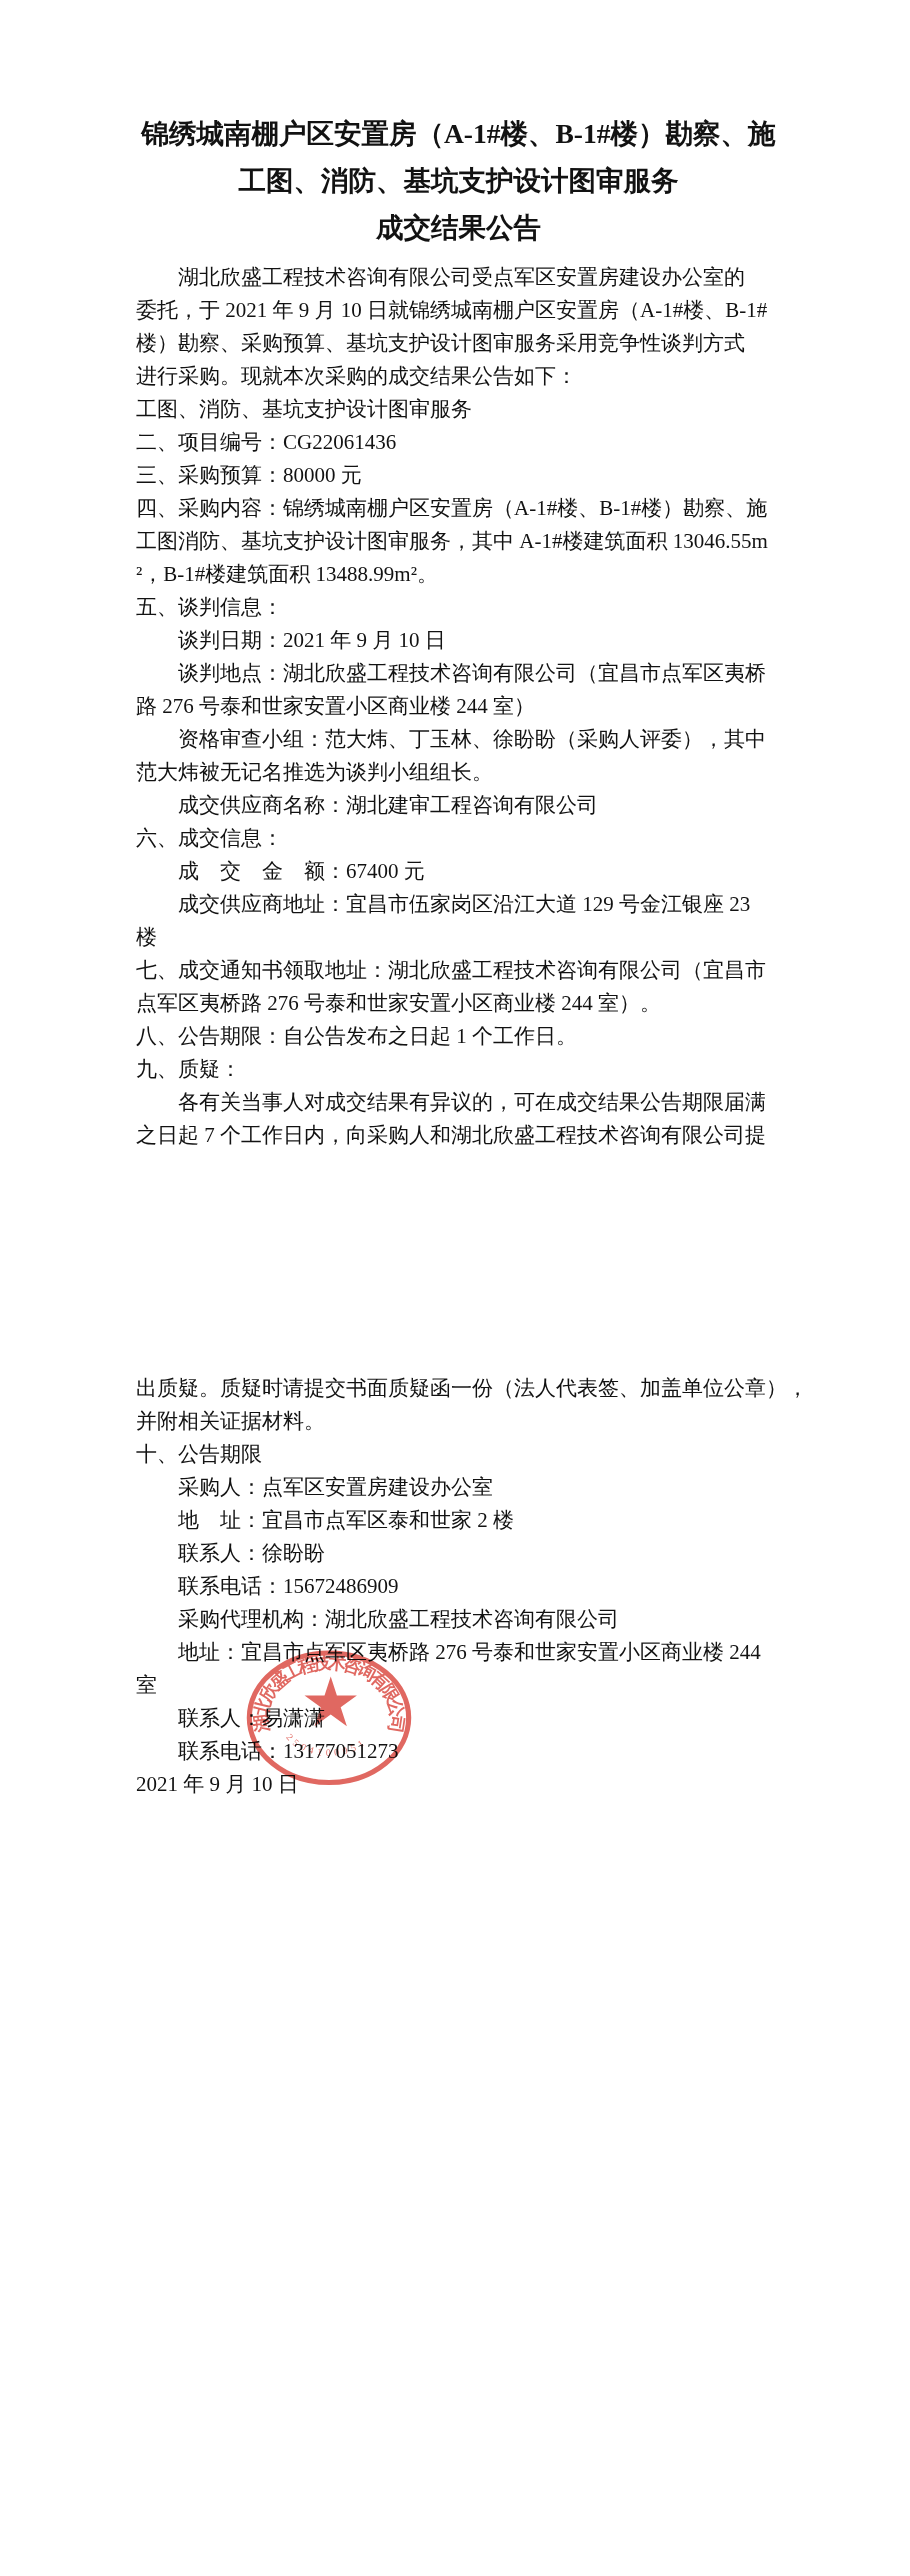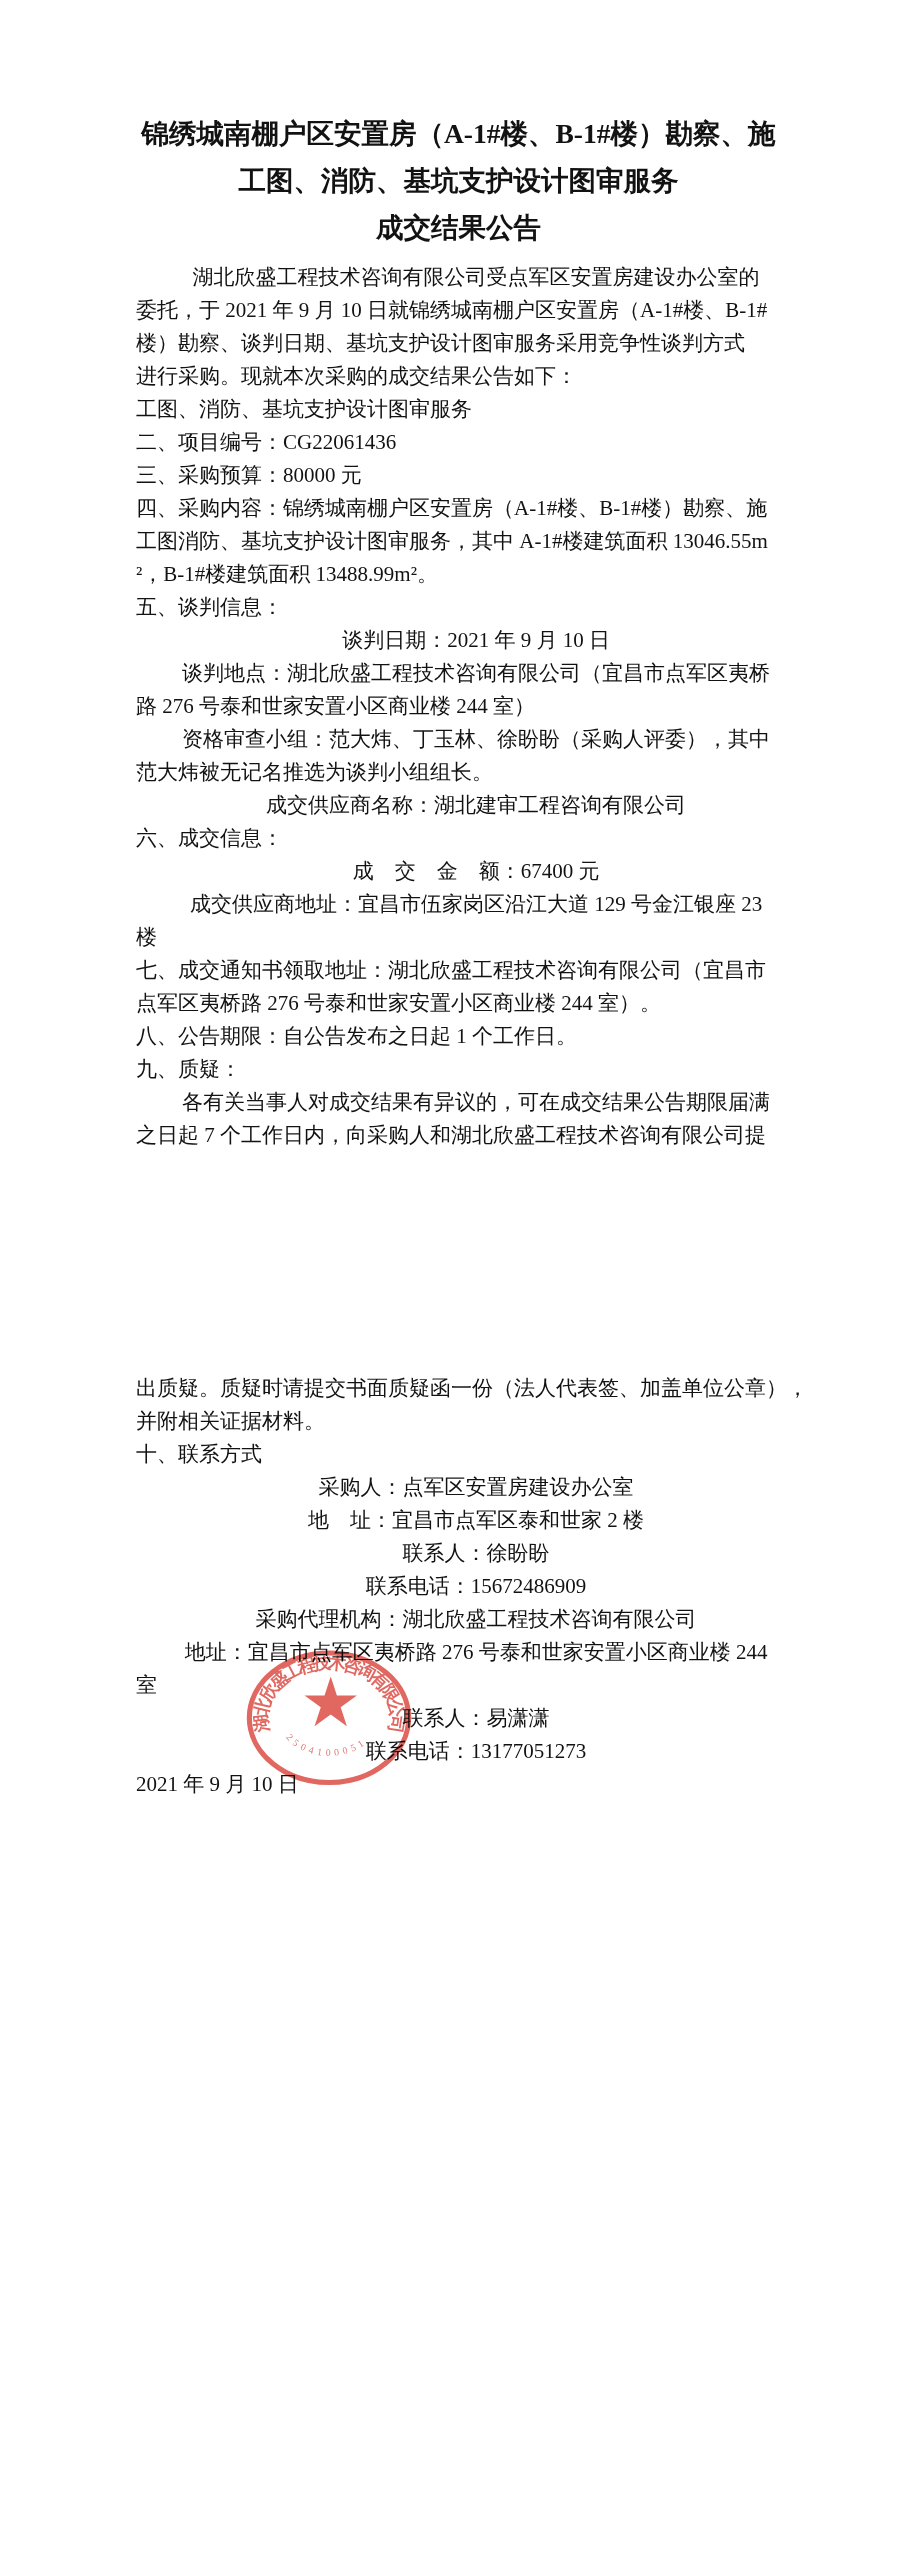--- a/index.html
+++ b/index.html
@@ -18,21 +18,21 @@
     font-size:27.5px;
     line-height:47px;
   }
   .title-line { white-space:nowrap;padding-left:7px; }
   .body-block {
     margin:10.3px 136px 0 136px;
     font-size:21px;
     line-height:33px;
   }
   .line { white-space:nowrap; }
-  .line.indent { padding-left:42px;text-align:center; }
+  .line.indent { padding-left:42px; }
   .page-gap { height:220px; }
   .date-line { text-align:left; margin-right:-18.4px; }
   .seal {
     position:absolute;
     left:243px; top:1645px;
     width:172px; height:149px;
     opacity:0.87;
     mix-blend-mode:multiply;
     pointer-events:none;
   }
@@ -45,21 +45,21 @@
   <div class="title-block">
       <div class="title-line">锦绣城南棚户区安置房（A-1#楼、B-1#楼）勘察、施</div>
       <div class="title-line">工图、消防、基坑支护设计图审服务</div>
       <div class="title-line">成交结果公告</div>
     </div>
 
   <div class="body-block">
     <div>
         <div class="line indent">湖北欣盛工程技术咨询有限公司受点军区安置房建设办公室的</div>
         <div class="line">委托，于 2021 年 9 月 10 日就锦绣城南棚户区安置房（A-1#楼、B-1#</div>
-        <div class="line">楼）勘察、谈判日期、基坑支护设计图审服务采用竞争性谈判方式</div>
+        <div class="line">楼）勘察、采购预算、基坑支护设计图审服务采用竞争性谈判方式</div>
         <div class="line">进行采购。现就本次采购的成交结果公告如下：</div>
         <div class="line">工图、消防、基坑支护设计图审服务</div>
         <div class="line">二、项目编号：CG22061436</div>
         <div class="line">三、采购预算：80000 元</div>
         <div class="line">四、采购内容：锦绣城南棚户区安置房（A-1#楼、B-1#楼）勘察、施</div>
         <div class="line">工图消防、基坑支护设计图审服务，其中 A-1#楼建筑面积 13046.55m</div>
         <div class="line">²，B-1#楼建筑面积 13488.99m²。</div>
         <div class="line">五、谈判信息：</div>
         <div class="line indent">谈判日期：2021 年 9 月 10 日</div>
         <div class="line indent">谈判地点：湖北欣盛工程技术咨询有限公司（宜昌市点军区夷桥</div>
@@ -77,21 +77,21 @@
         <div class="line">九、质疑：</div>
         <div class="line indent">各有关当事人对成交结果有异议的，可在成交结果公告期限届满</div>
         <div class="line">之日起 7 个工作日内，向采购人和湖北欣盛工程技术咨询有限公司提</div>
       </div>
 
     <div class="page-gap"></div>
 
     <div>
         <div class="line">出质疑。质疑时请提交书面质疑函一份（法人代表签、加盖单位公章），</div>
         <div class="line">并附相关证据材料。</div>
-        <div class="line">十、联系方式</div>
+        <div class="line">十、公告期限</div>
         <div class="line indent">采购人：点军区安置房建设办公室</div>
         <div class="line indent">地　址：宜昌市点军区泰和世家 2 楼</div>
         <div class="line indent">联系人：徐盼盼</div>
         <div class="line indent">联系电话：15672486909</div>
         <div class="line indent">采购代理机构：湖北欣盛工程技术咨询有限公司</div>
         <div class="line indent">地址：宜昌市点军区夷桥路 276 号泰和世家安置小区商业楼 244</div>
         <div class="line">室</div>
         <div class="line indent">联系人：易潇潇</div>
         <div class="line indent">联系电话：13177051273</div>
       </div>

